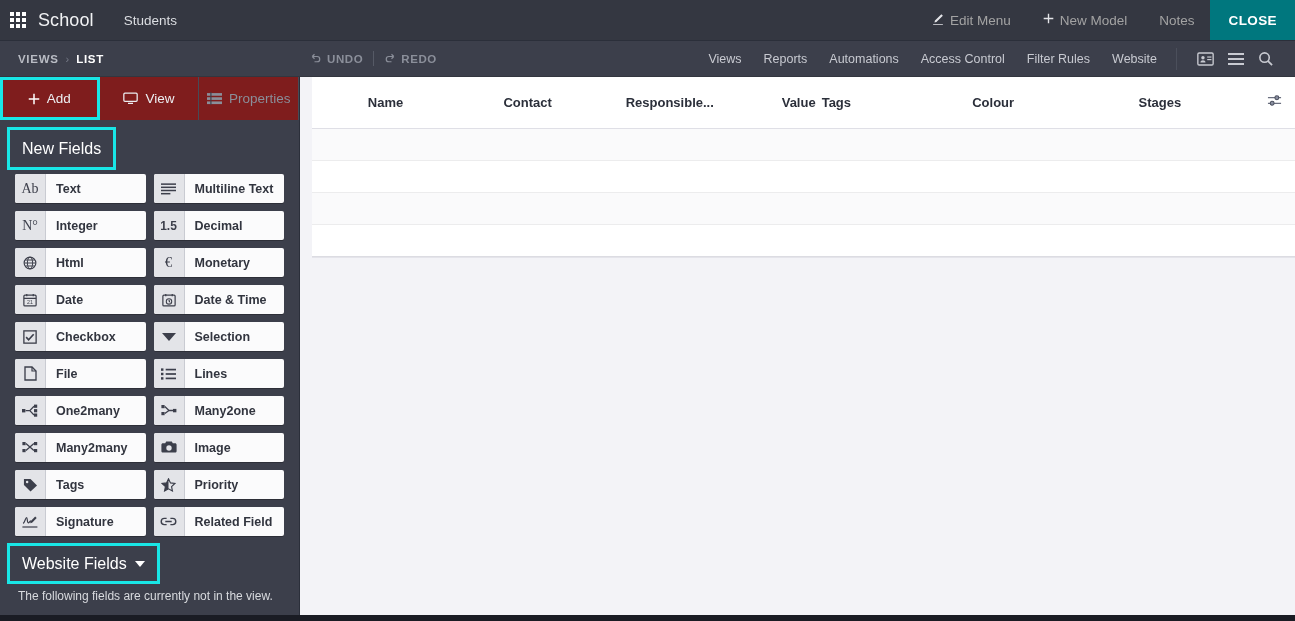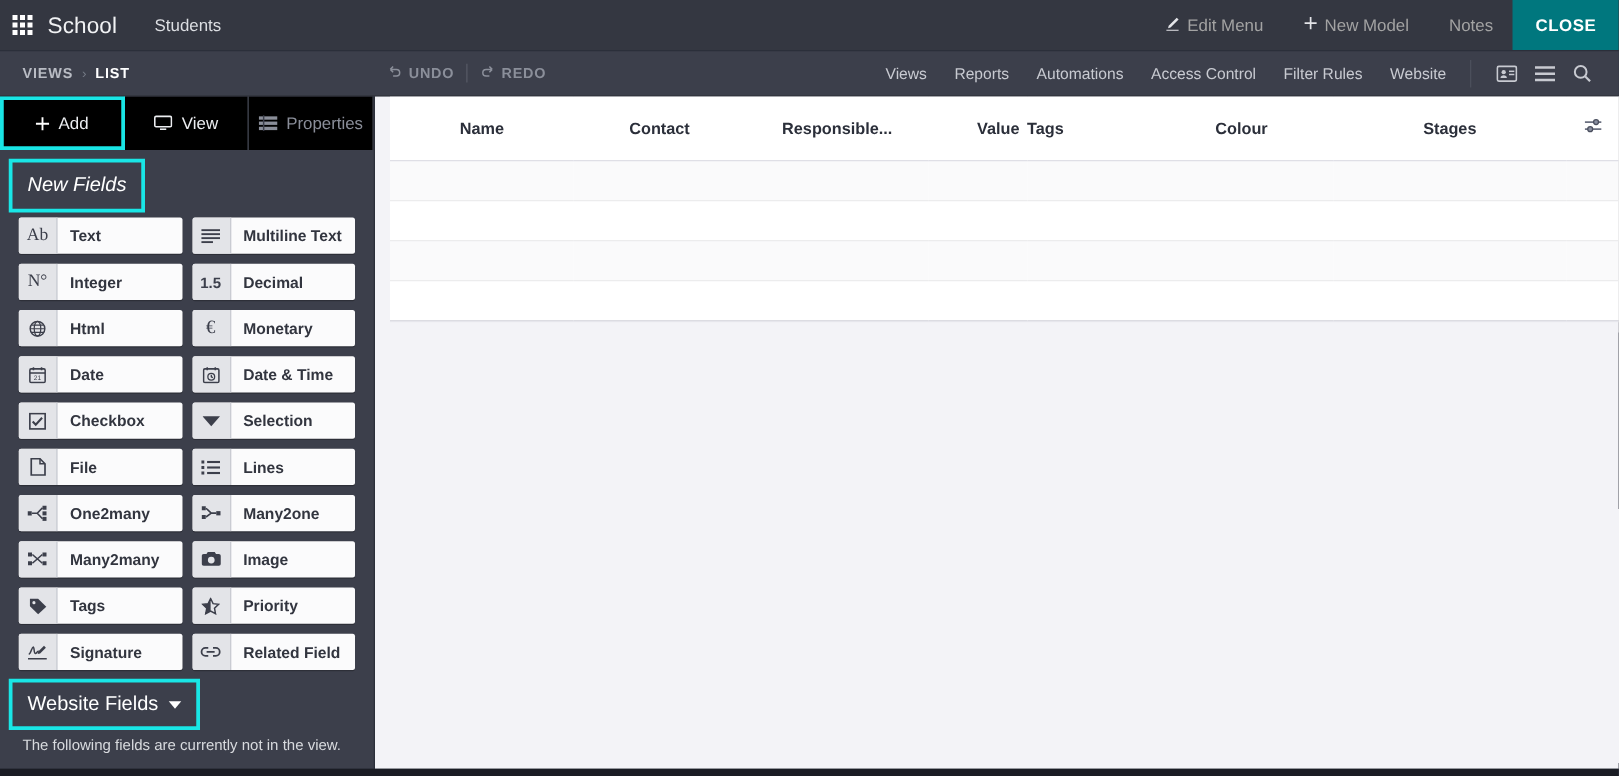--- a/index.html
+++ b/index.html
@@ -71,38 +71,38 @@
   .body { flex: 1; display: flex; min-height: 0; }
 
   
   .sidebar {
     width: 300px; flex: 0 0 300px;
     background: #3c3f4b;
     display: flex; flex-direction: column;
     border-right: 1px solid #2b2f3a;
     overflow: hidden;
   }
-  .tabs { height: 43px; flex: 0 0 43px; display: flex; background: #000000; }
+  .tabs { height: 43px; flex: 0 0 43px; display: flex; background: #7f1d1d; }
   .tab {
     flex: 1; display: flex; align-items: center; justify-content: center; gap: 7px;
     font-size: 13.5px; color: #eceef1; cursor: pointer;
     border-right: 1px solid #474b57;
     position: relative;
   }
   .tab.dim { color: #8a8e99; }
   .tab.sel { outline: 3px solid #19e6e6; outline-offset: -3px; z-index: 2; }
   .tab svg { flex: 0 0 auto; }
 
   .panel { flex: 1; overflow: hidden; display: flex; flex-direction: column; }
   .section-title {
     font-size: 16px; color: #fff; font-weight: normal;
     padding: 10px 12px 9px 12px; margin: 10px 0 3px 10px;
     align-self: flex-start;
   }
-  .section-title.hl { outline: 3px solid #19e6e6; font-style: italic; }
+  .section-title.hl { outline: 3px solid #19e6e6; }
   .grid {
     display: grid; grid-template-columns: 1fr 1fr; gap: 8px 8px;
     padding: 4px 15px 6px 15px;
   }
   .ftile {
     display: flex; align-items: stretch; height: 29px;
     background: #fbfbfc; border-radius: 2px; overflow: hidden;
     cursor: grab; box-shadow: 0 1px 0 rgba(0,0,0,.25);
   }
   .ftile .ic {

